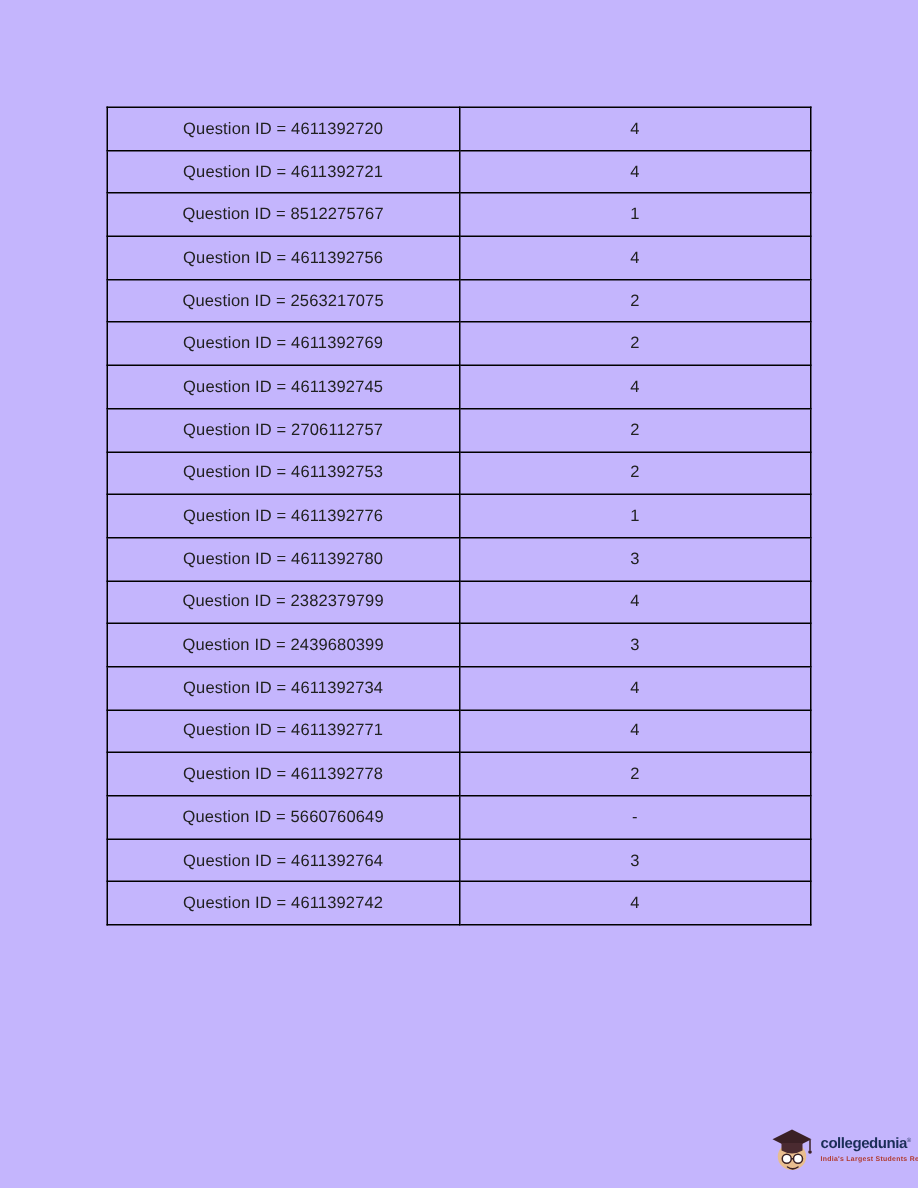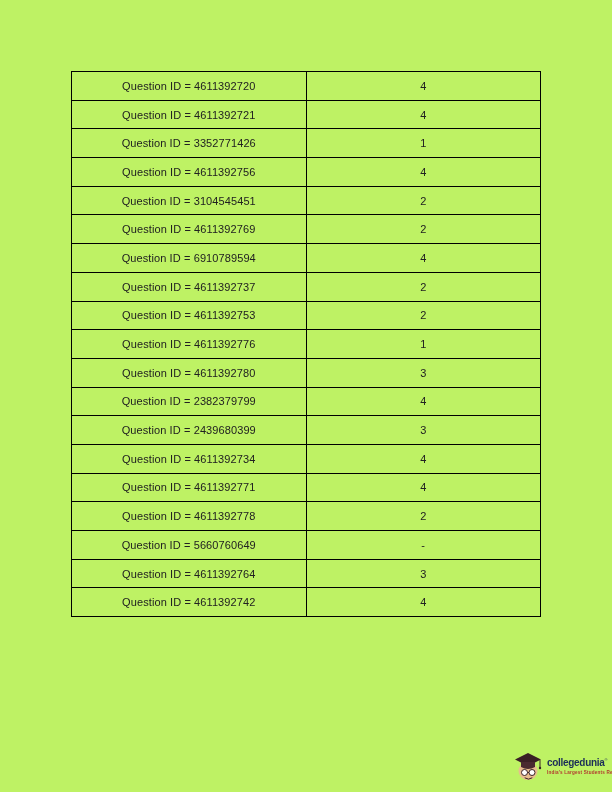--- a/index.html
+++ b/index.html
@@ -3,21 +3,21 @@
 <meta charset="utf-8">
 <style>
   * { margin: 0; padding: 0; box-sizing: border-box; }
   html, body { background: #ffffff; }
   body { font-family: "Liberation Sans", sans-serif; }
 
   .page {
     position: relative;
     width: 612px;
     height: 792px;
-    background: #bef264;
+    background: #c4b5fd;
     overflow: hidden;
   }
 
   .answer-table {
     position: absolute;
     left: 71px;
     top: 71px;
     width: 470px;
     border-collapse: collapse;
     table-layout: fixed;
@@ -77,41 +77,41 @@
     <tbody id="answer-table-body">
         <tr>
           <td class="q-cell">Question ID = 4611392720</td>
           <td class="a-cell">4</td>
         </tr>
         <tr>
           <td class="q-cell">Question ID = 4611392721</td>
           <td class="a-cell">4</td>
         </tr>
         <tr>
-          <td class="q-cell">Question ID = 3352771426</td>
+          <td class="q-cell">Question ID = 8512275767</td>
           <td class="a-cell">1</td>
         </tr>
         <tr>
           <td class="q-cell">Question ID = 4611392756</td>
           <td class="a-cell">4</td>
         </tr>
         <tr>
-          <td class="q-cell">Question ID = 3104545451</td>
+          <td class="q-cell">Question ID = 2563217075</td>
           <td class="a-cell">2</td>
         </tr>
         <tr>
           <td class="q-cell">Question ID = 4611392769</td>
           <td class="a-cell">2</td>
         </tr>
         <tr>
-          <td class="q-cell">Question ID = 6910789594</td>
+          <td class="q-cell">Question ID = 4611392745</td>
           <td class="a-cell">4</td>
         </tr>
         <tr>
-          <td class="q-cell">Question ID = 4611392737</td>
+          <td class="q-cell">Question ID = 2706112757</td>
           <td class="a-cell">2</td>
         </tr>
         <tr>
           <td class="q-cell">Question ID = 4611392753</td>
           <td class="a-cell">2</td>
         </tr>
         <tr>
           <td class="q-cell">Question ID = 4611392776</td>
           <td class="a-cell">1</td>
         </tr>

